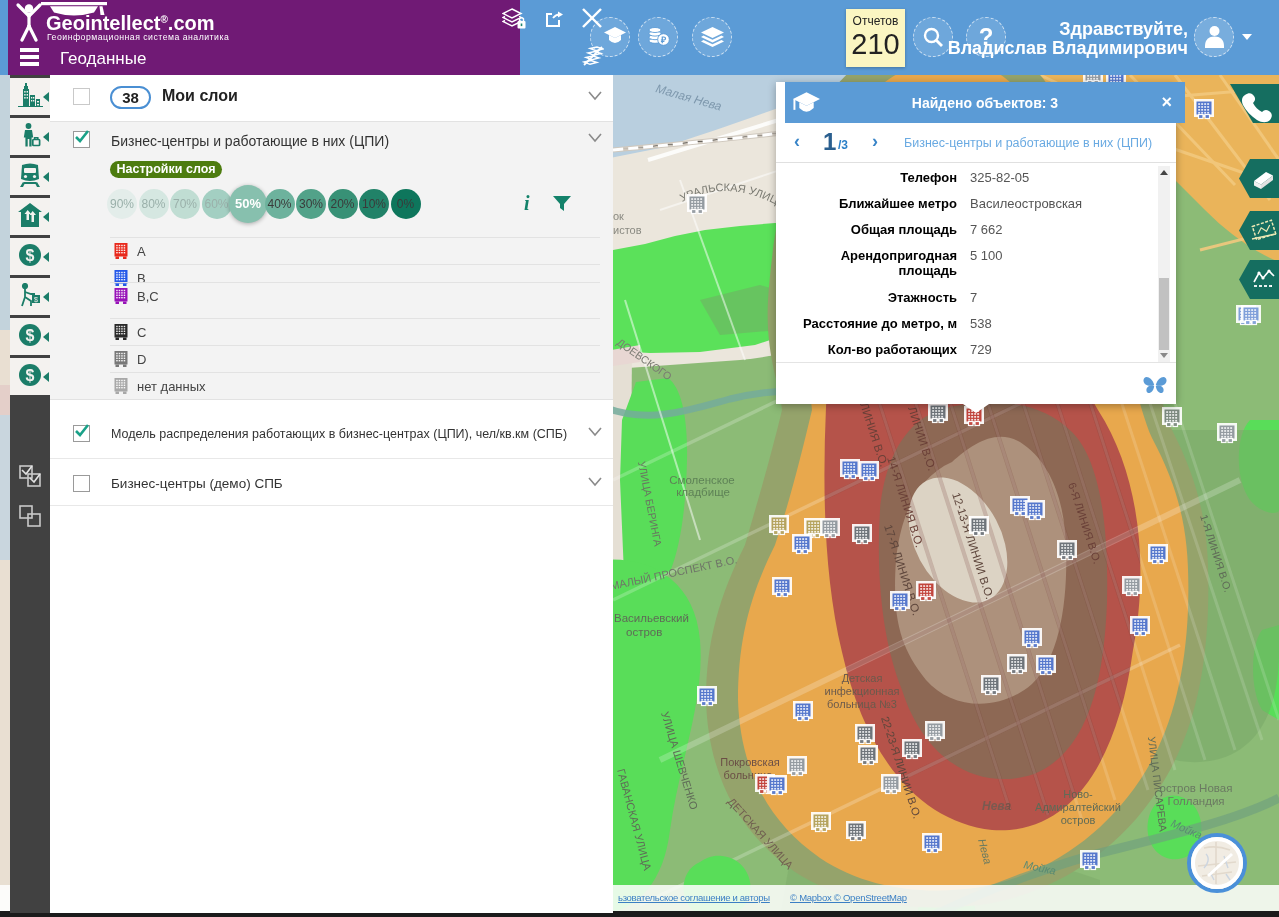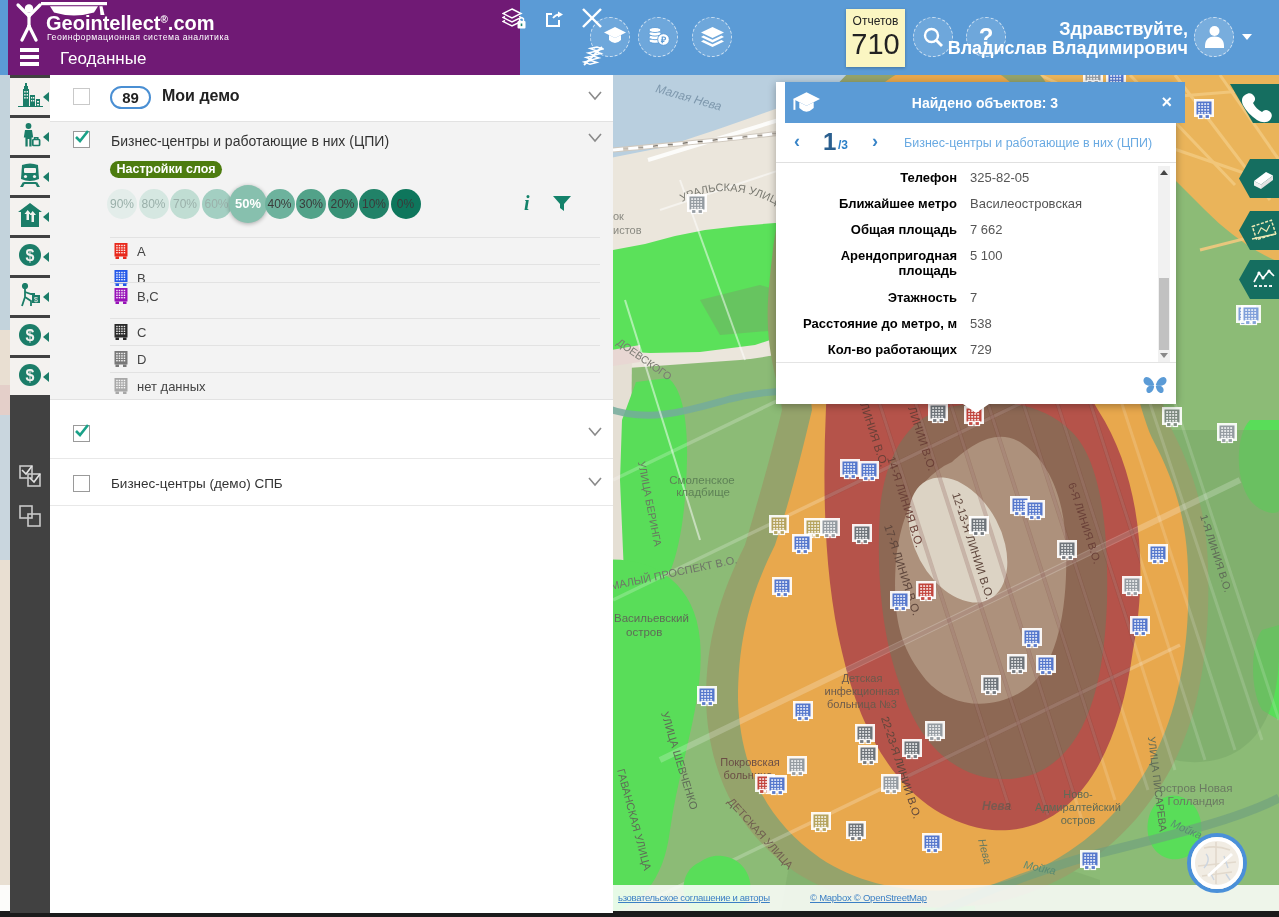--- a/index.html
+++ b/index.html
@@ -302,21 +302,21 @@
     <use href="#bm" x="1090" y="860" color="#5577cc"></use>
     <use href="#bm" x="1140" y="626" color="#5577cc"></use>
     <use href="#bm" x="974" y="416" color="#c2443c"></use>
     <use href="#bm" x="1251" y="315" color="#7f9fd9"></use>
   </g>
 
 </svg>
 
 <div id="attrib" class="abs">
     <span style="position:absolute;left:618px;top:7px;font-size:9.5px;letter-spacing:-0.3px;"><a>ьзовательское соглашение и авторы</a></span>
-    <span style="position:absolute;left:790px;top:6.5px;font-size:9.5px;letter-spacing:-0.25px;margin-left:20px;"><a>© Mapbox © OpenStreetMap</a></span>
+    <span style="position:absolute;left:790px;top:6.5px;font-size:9.5px;letter-spacing:-0.25px;"><a>© Mapbox © OpenStreetMap</a></span>
   </div>
 <div id="botstrip" class="abs"></div>
 <svg class="abs" style="left:1186px;top:832px;" width="62" height="62" viewBox="0 0 62 62">
   <circle cx="31" cy="31" r="28" fill="#f1ece3" stroke="#4a90d9" stroke-width="4"></circle>
   <circle cx="31" cy="31" r="24" fill="none" stroke="#fff" stroke-width="4"></circle>
   <g stroke="#e2d9cc" stroke-width="1.6" fill="none">
     <path d="M18 16 C26 14 36 15 44 18"></path>
     <path d="M30 10 L30 52"></path>
     <path d="M12 34 L50 30"></path>
     <path d="M16 44 L46 40"></path>
@@ -448,21 +448,21 @@
     <circle cx="9.5" cy="9.5" r="6.5" fill="none" stroke="#fff" stroke-width="2.4"></circle>
     <line x1="14.5" y1="14.5" x2="20" y2="20" stroke="#fff" stroke-width="2.8"></line>
   </svg>
   <div style="position:absolute;left:966px;top:17px;width:40px;height:40px;text-align:center;line-height:40px;color:#fff;font-size:24px;font-weight:bold;">?</div>
   <svg style="position:absolute;left:1203px;top:24px;" width="23" height="27" viewBox="0 0 23 27">
     <circle cx="11.5" cy="7" r="5" fill="#fff"></circle>
     <path d="M2 22 C2 15.5 6 12.5 11.5 12.5 C17 12.5 21 15.5 21 22 L21 24 L2 24 Z" fill="#fff"></path>
   </svg>
   <div id="reports">
       <div class="t1">Отчетов</div>
-      <div class="t2">710</div>
+      <div class="t2">210</div>
     </div>
   <div class="circle" style="left:913px;"></div>
   <div class="circle" style="left:966px;"></div>
   <div class="circle" style="left:1194px;background:rgba(255,255,255,0.18);"></div>
   <div id="greet">Здравствуйте,<br>Владислав Владимирович</div>
   <div id="caret"></div>
 </div>
 
 <div id="tealhead" class="abs">
   <svg style="position:absolute;left:6px;top:2px;" width="30" height="40" viewBox="0 0 30 40">
@@ -634,22 +634,22 @@
           <circle cx="12" cy="12" r="11" fill="#1b7d68"></circle>
           <text x="12" y="18" text-anchor="middle" font-size="16" font-weight="bold" fill="#f4f2ef" font-family="Liberation Sans, sans-serif">$</text>
         </g>
       </svg>
       <div class="tri"></div>
     </div>
   </div>
 
 <div id="panel" class="abs">
   <div class="cb light" style="left:23px;top:13px;"></div>
-  <div id="badge89">89</div>
-  <div style="position:absolute;left:112px;top:12px;font-size:16px;font-weight:bold;color:#222;">Мои демо</div>
+  <div id="badge89">38</div>
+  <div style="position:absolute;left:112px;top:12px;font-size:16px;font-weight:bold;color:#222;">Мои слои</div>
   <div class="chev" style="left:538px;top:16px;">
       <svg width="14" height="10" viewBox="0 0 14 10">
         <path d="M1 1 L7 8 L13 1" fill="none" stroke="#8a8a8a" stroke-width="1.6"></path>
       </svg>
     </div>
   <div class="sect2">
     <div class="cb" style="left:23px;top:9px;">
         <svg width="16" height="16" viewBox="0 0 16 16">
           <path d="M2 8 L6 12 L14 2" fill="none" stroke="#1aa188" stroke-width="2.6"></path>
         </svg>
@@ -840,20 +840,21 @@
           </svg>
           <span class="ltxt">нет данных</span>
         </div>
       </div>
   </div>
   <div class="cb" style="left:23px;top:350px;">
       <svg width="16" height="16" viewBox="0 0 16 16">
         <path d="M2 8 L6 12 L14 2" fill="none" stroke="#1aa188" stroke-width="2.6"></path>
       </svg>
     </div>
+  <div class="rowtitle" style="left:61px;top:352px;font-size:12.5px;">Модель распределения работающих в бизнес-центрах (ЦПИ), чел/кв.км (СПБ)</div>
   <div class="chev" style="left:538px;top:352px;">
       <svg width="14" height="10" viewBox="0 0 14 10">
         <path d="M1 1 L7 8 L13 1" fill="none" stroke="#8a8a8a" stroke-width="1.6"></path>
       </svg>
     </div>
   <div style="position:absolute;left:0;top:383px;width:563px;border-top:1px solid #e8e8e8;"></div>
   <div class="cb" style="left:23px;top:400px;"></div>
   <div class="rowtitle" style="left:61px;top:401px;font-size:13.5px;">Бизнес-центры (демо) СПБ</div>
   <div class="chev" style="left:538px;top:402px;">
       <svg width="14" height="10" viewBox="0 0 14 10">

